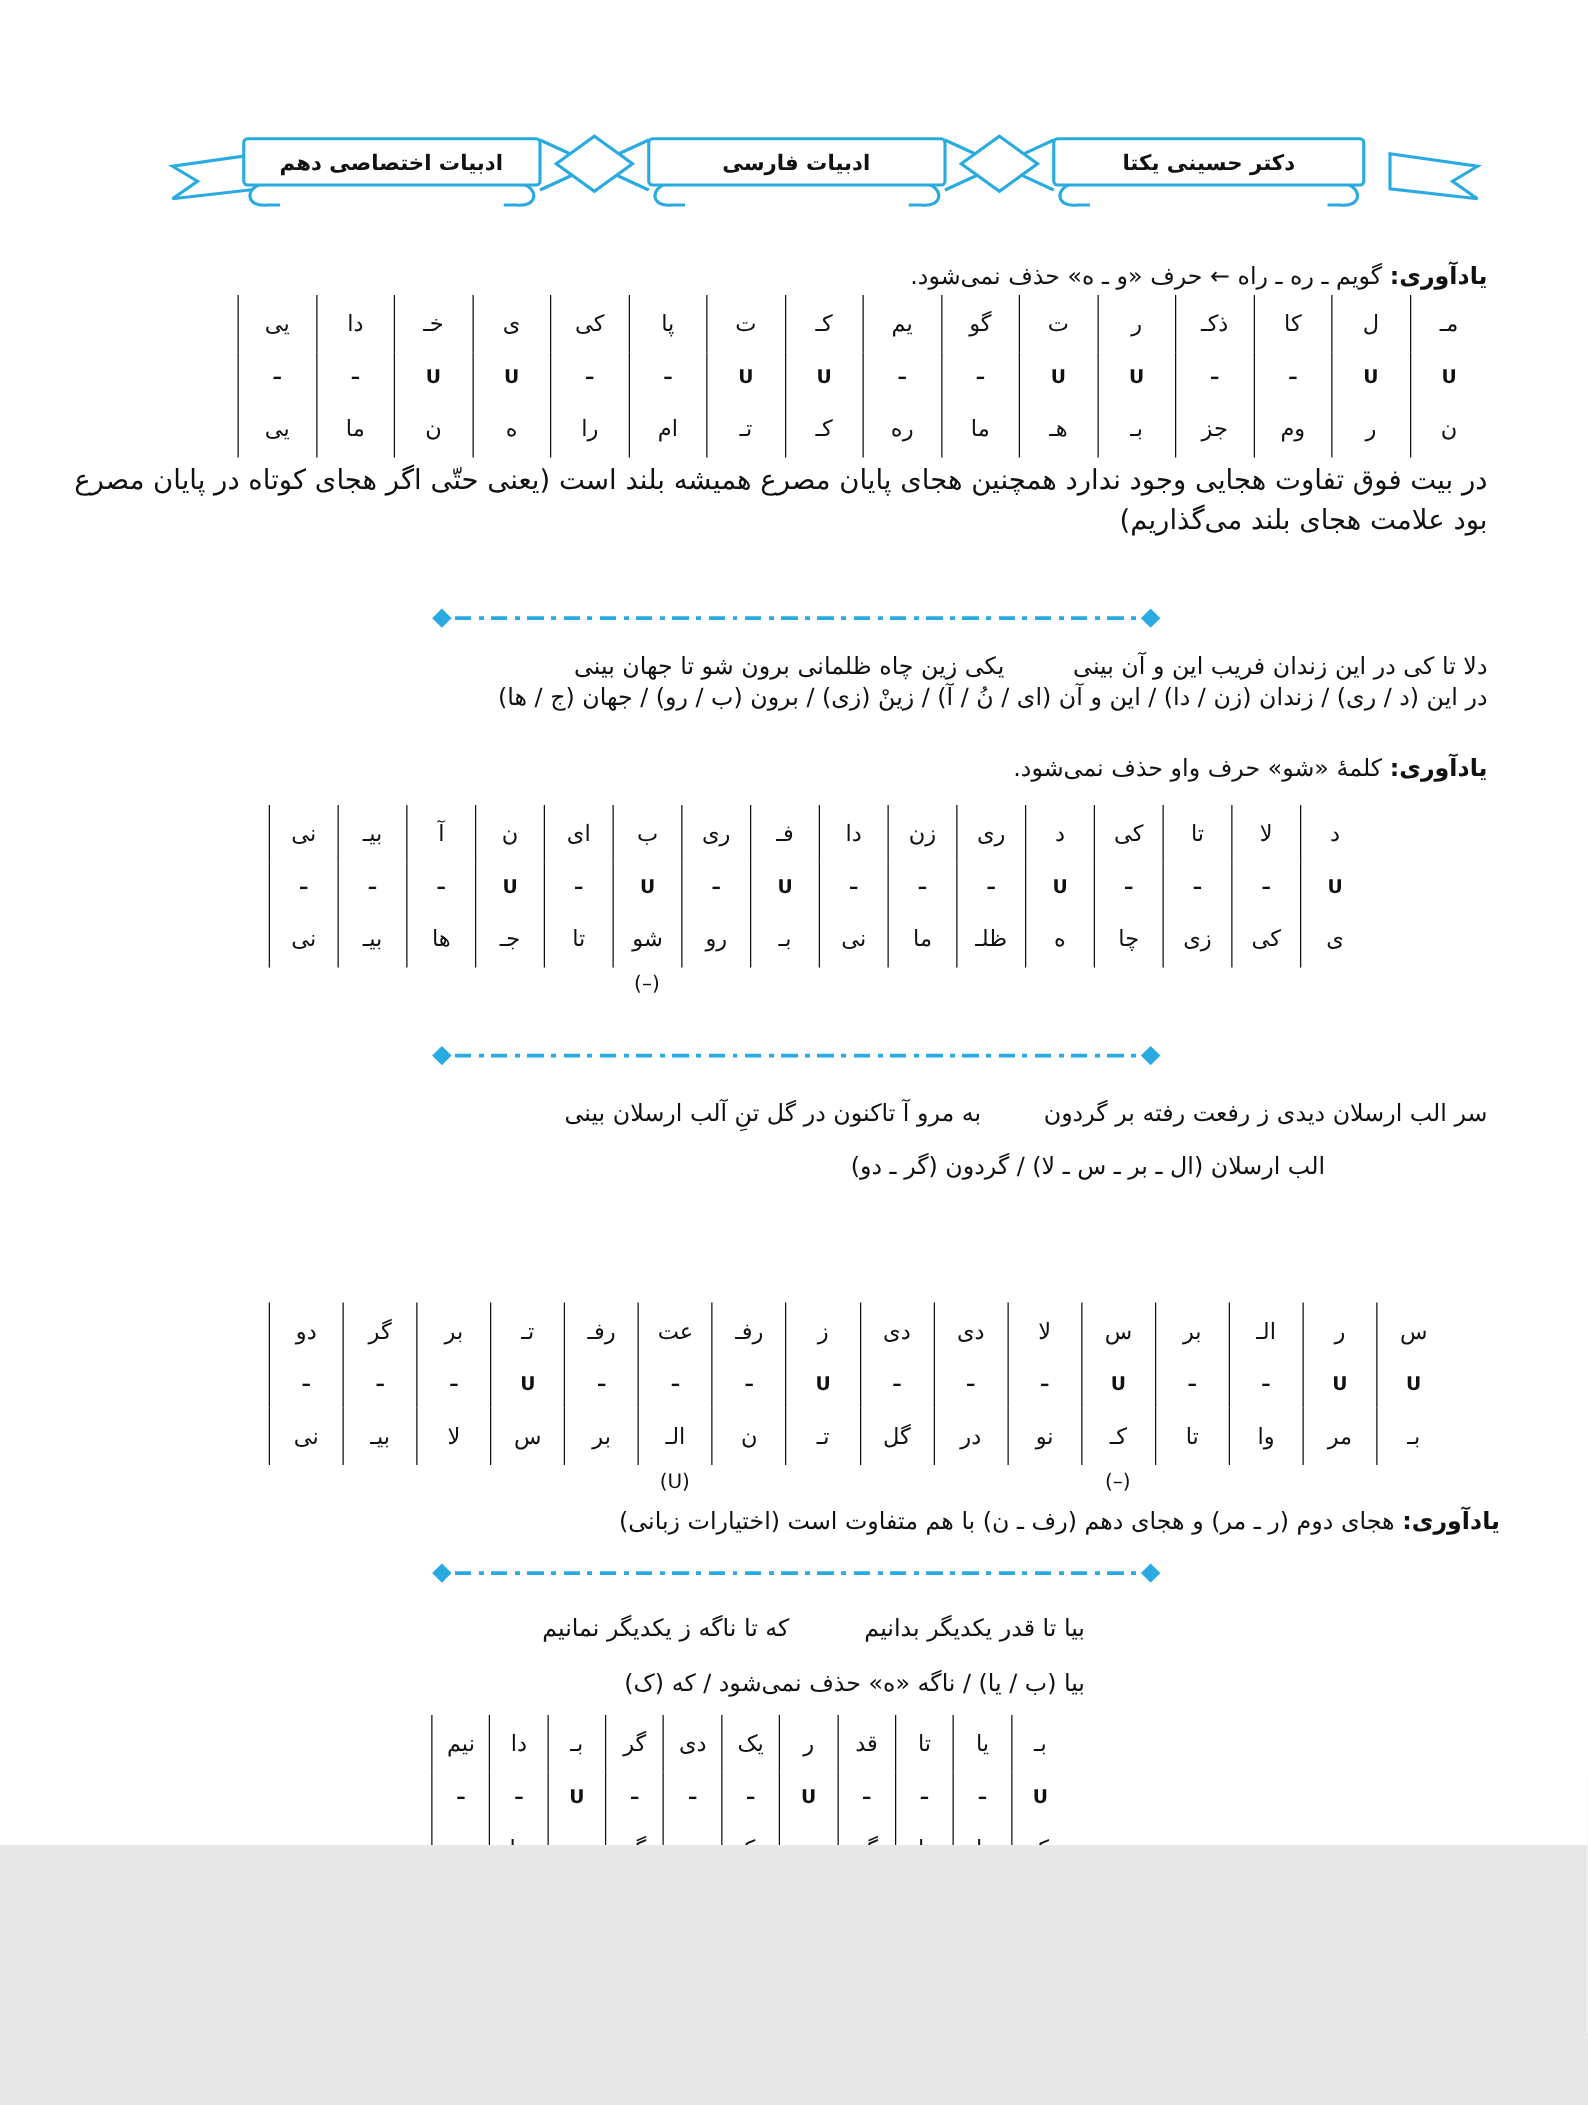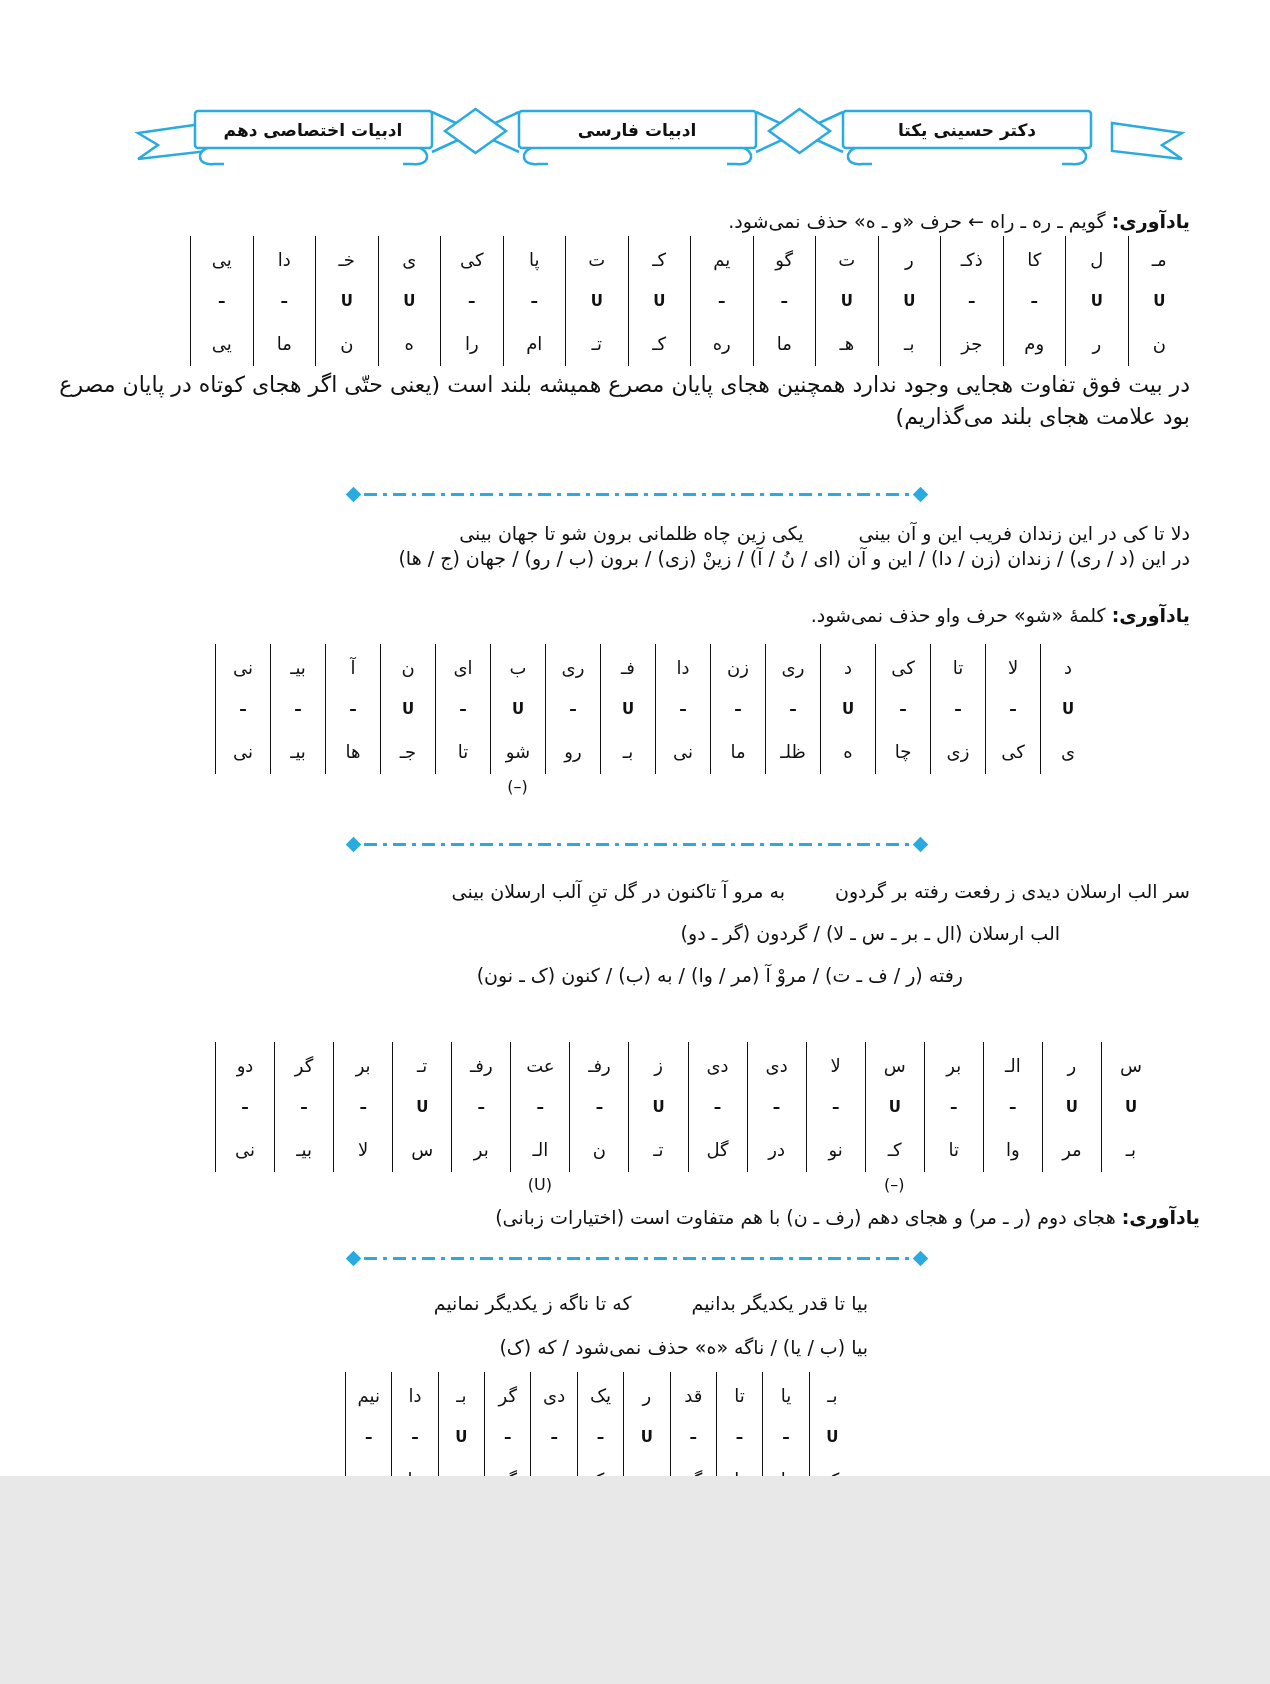--- a/index.html
+++ b/index.html
@@ -217,21 +217,20 @@
     <span class="dashline"></span>
     <span class="diamond"></span>
   </div>
 
   <div class="poem" style="top:880px; right:80px;">
     <span>سر الب ارسلان دیدی ز رفعت رفته بر گردون</span>
     <span class="gap" style="width:50px;"></span>
     <span>به مرو آ تاکنون در گل تنِ آلب ارسلان بینی</span>
   </div>
   <div class="analysis" style="top:922px; right:210px;">الب ارسلان (ال ـ بر ـ س ـ لا) / گردون (گر ـ دو)</div>
-  <div class="analysis" style="top:964px; right:307px;">رفته (ر / ف ـ ت) / مروْ آ (مر / وا) / به (ب) / کنون (ک ـ نون)</div>
 
 
   <div class="syl-table" style="left:215px; top:1042px; width:945px;">
       <div class="trow syl-row">
         <div class="tcell">س</div>
         <div class="tcell">ر</div>
         <div class="tcell">الـ</div>
         <div class="tcell">بر</div>
         <div class="tcell">س</div>
         <div class="tcell">لا</div>

